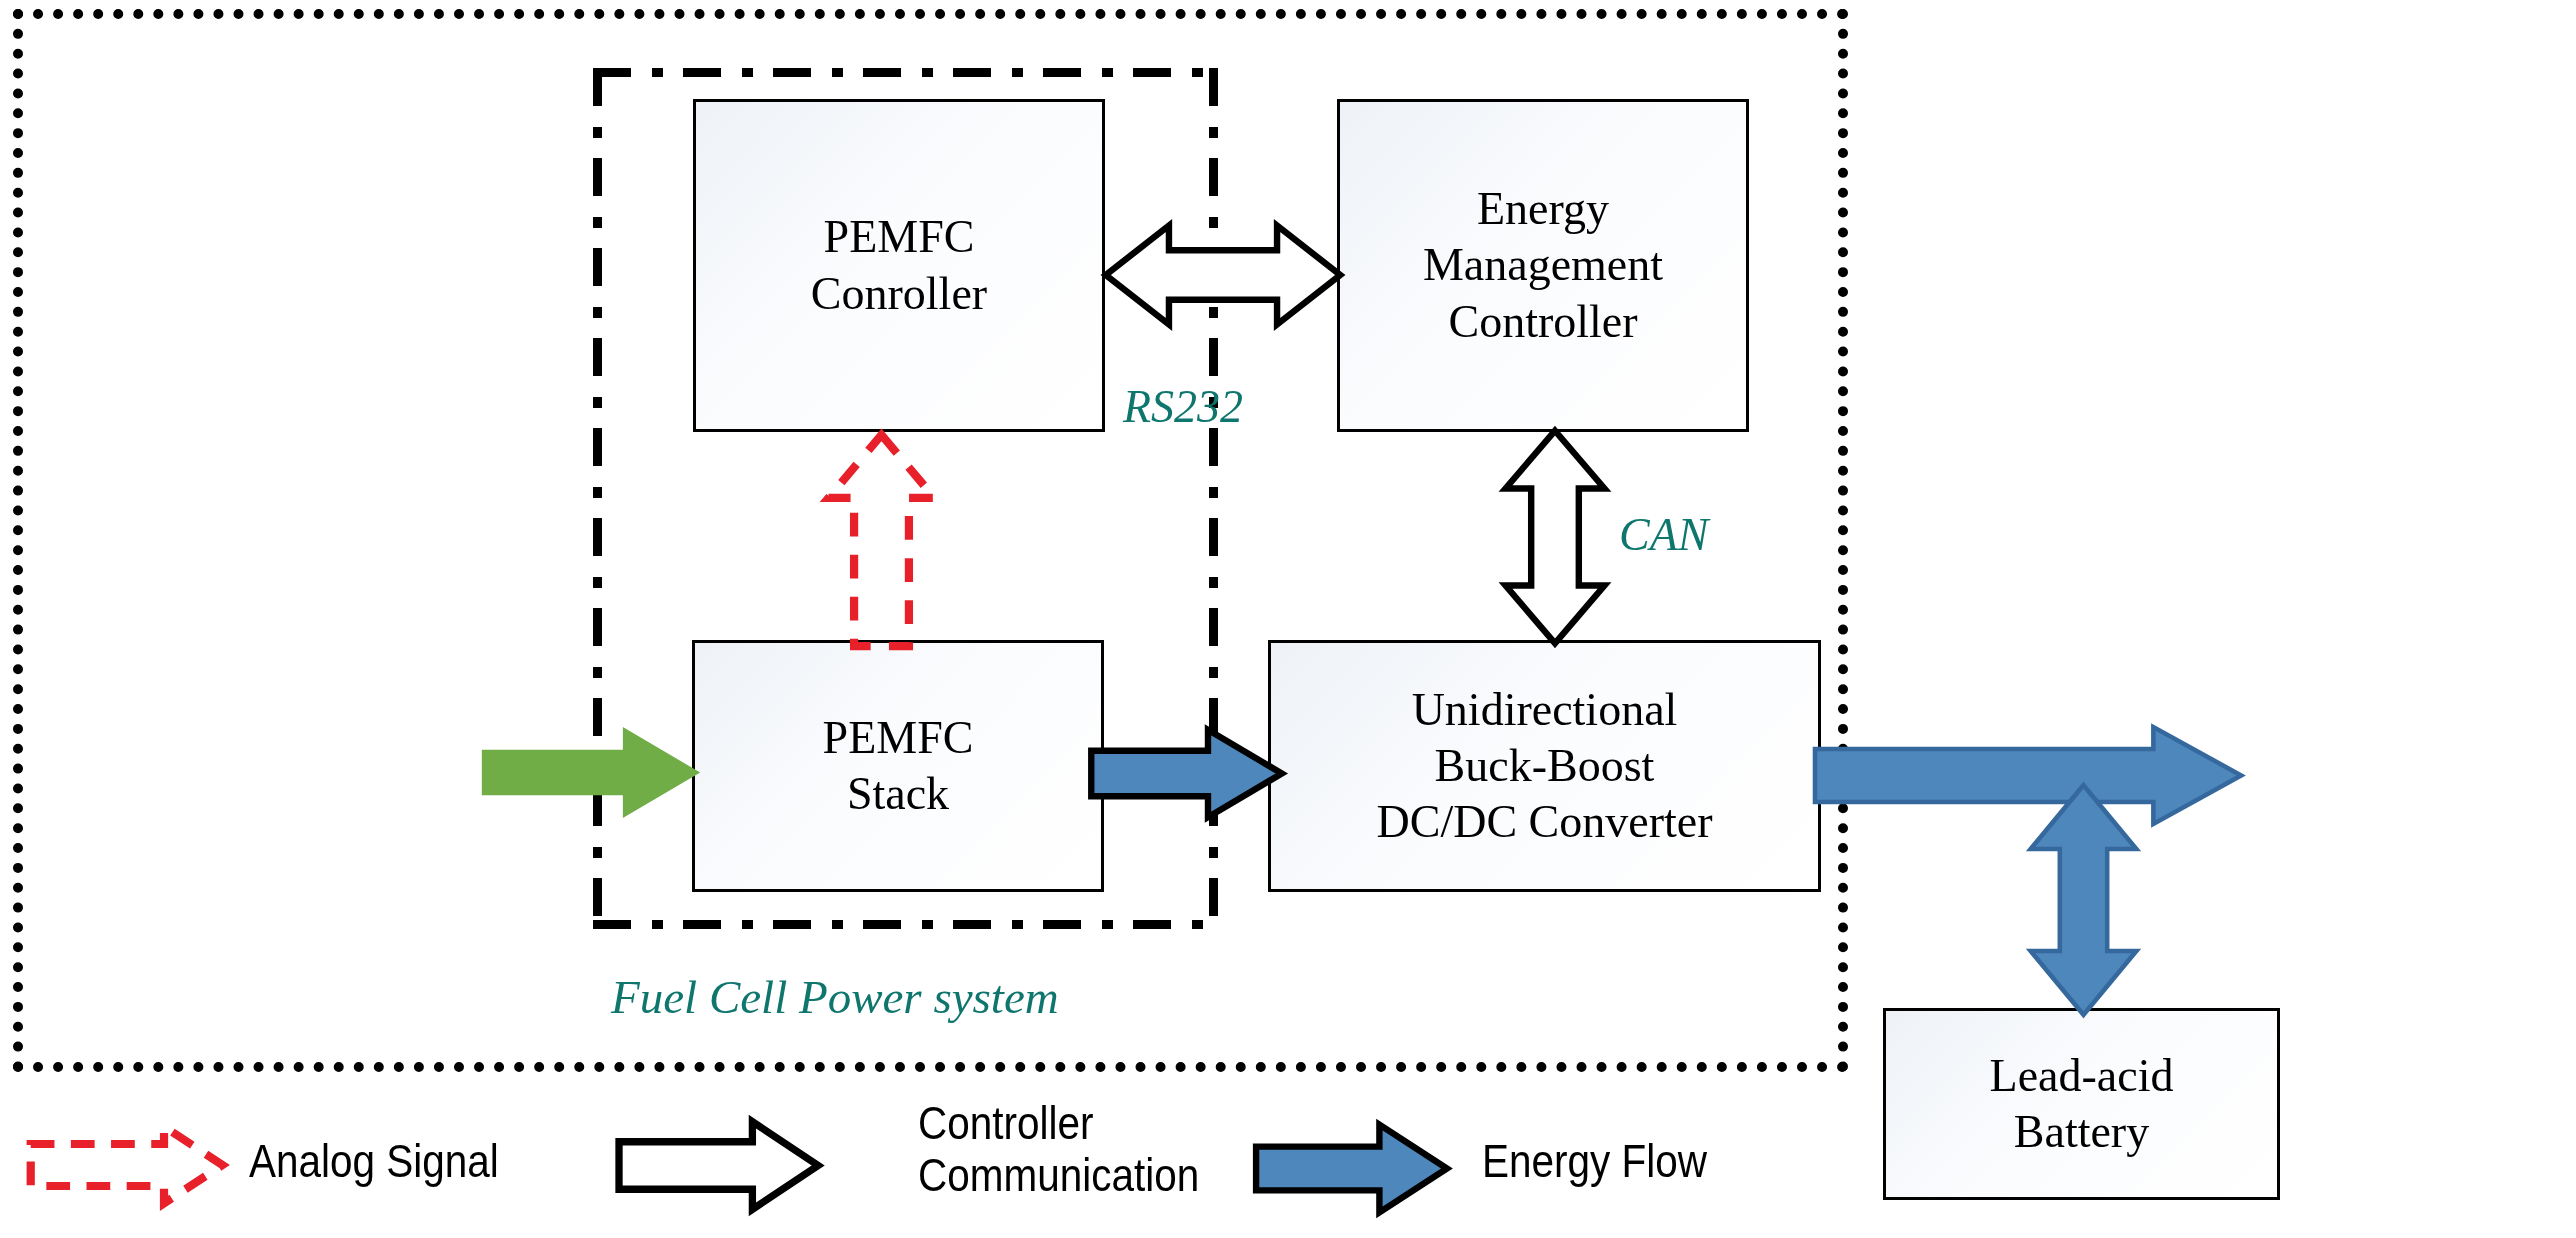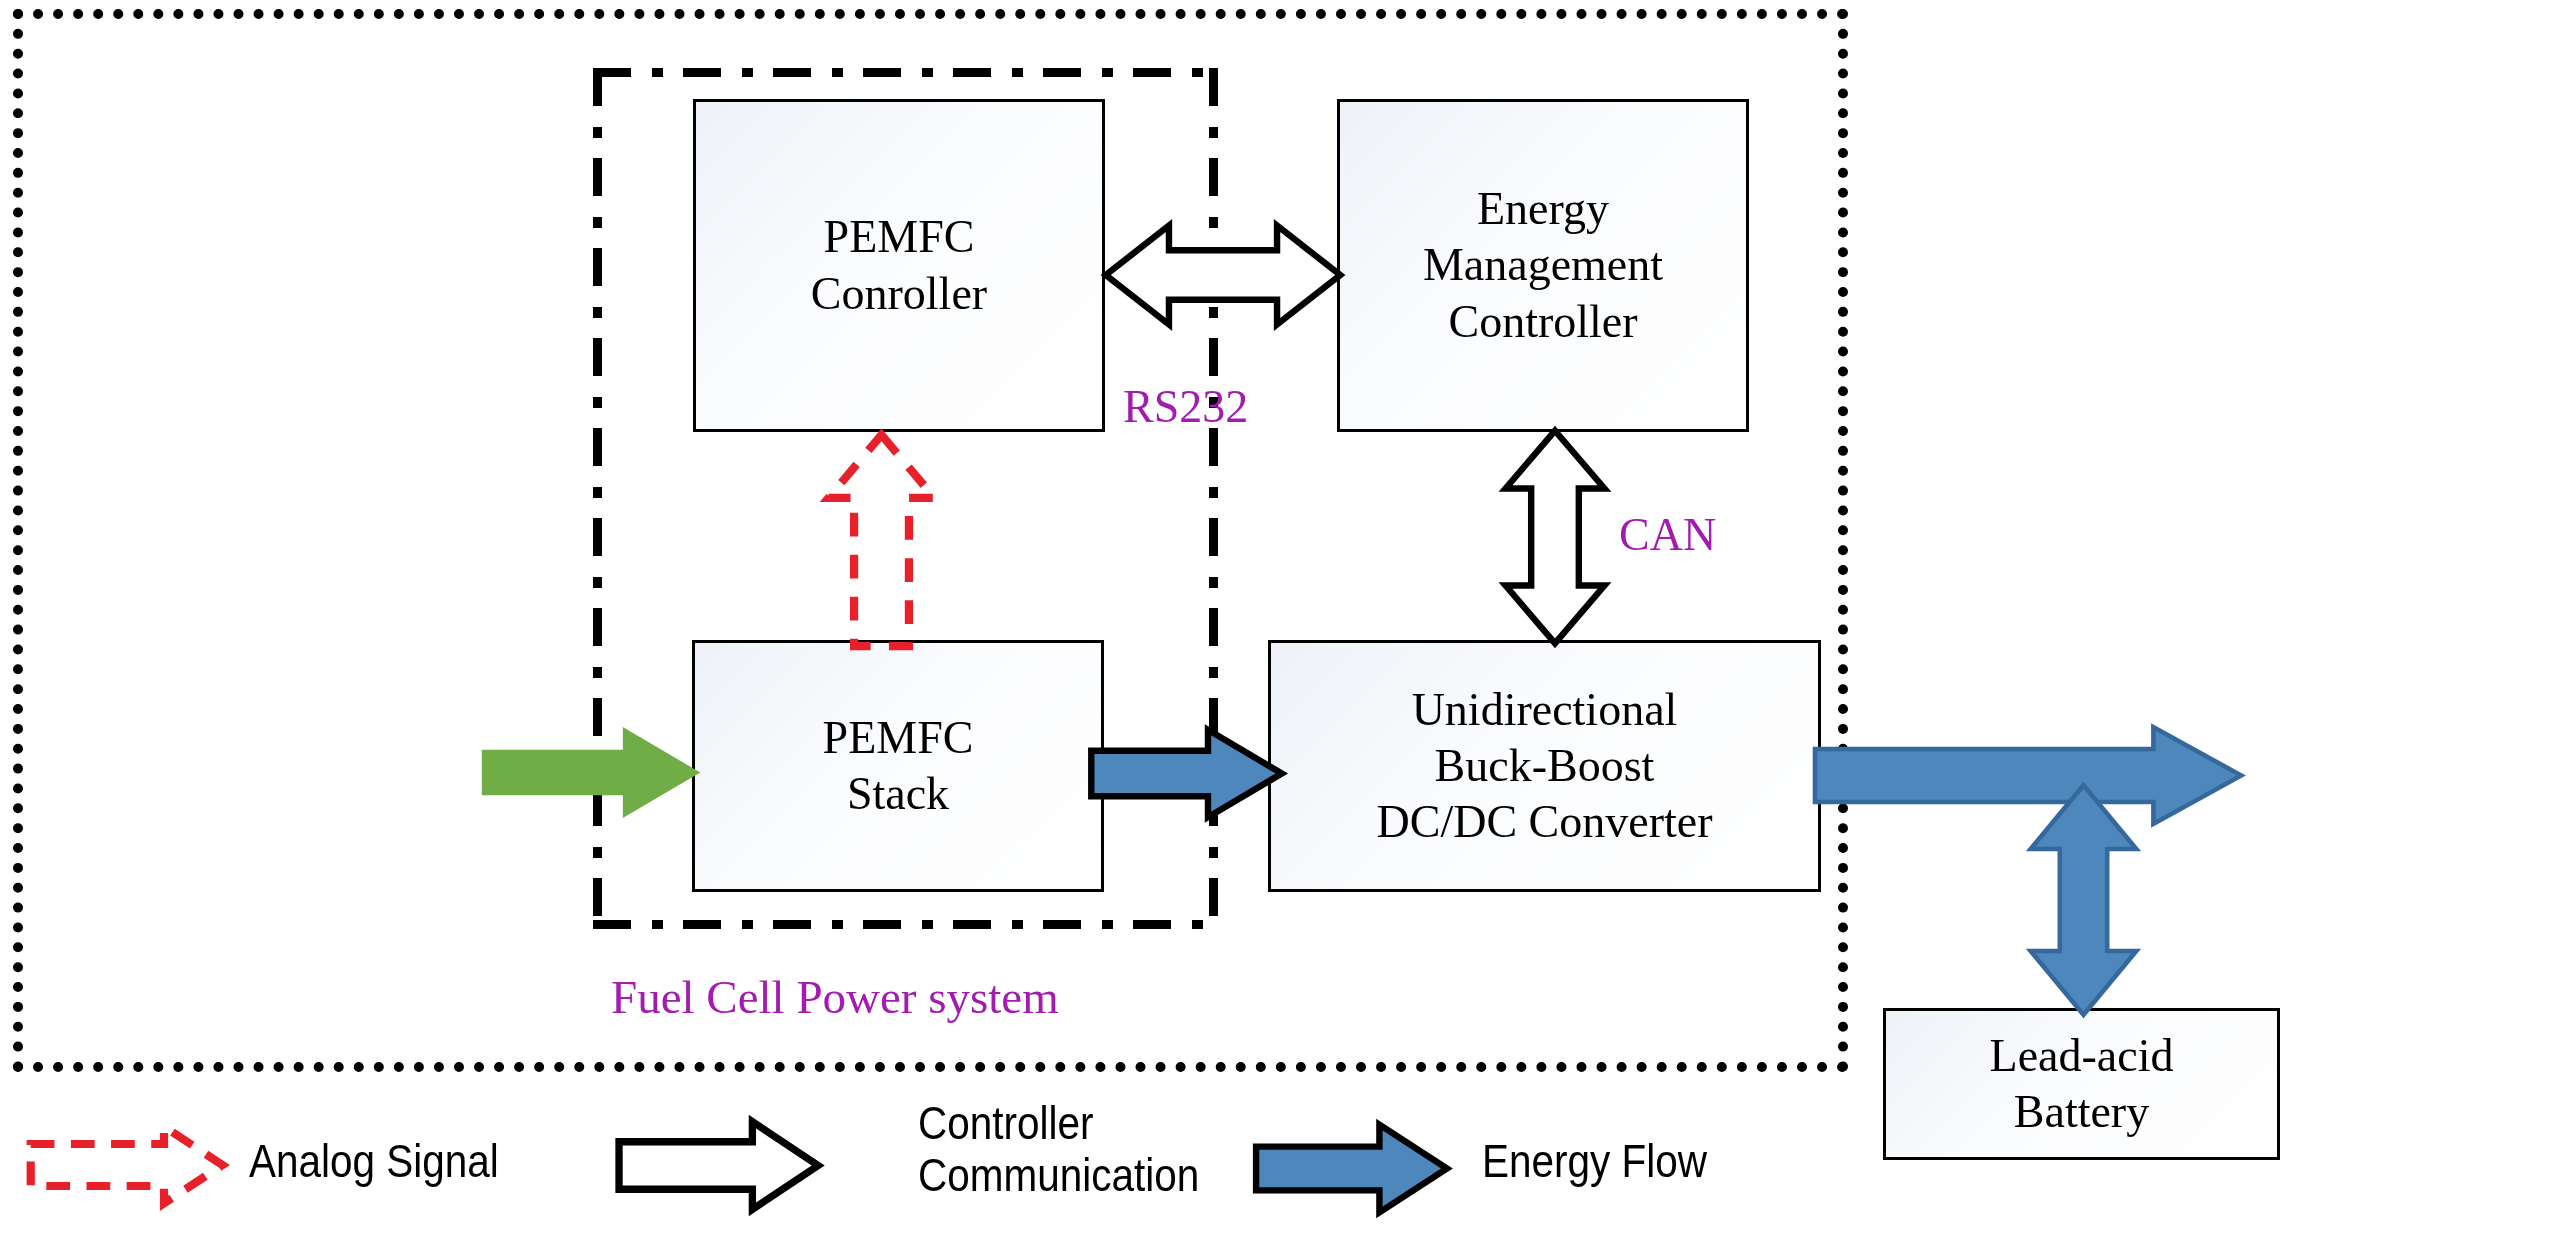--- a/index.html
+++ b/index.html
@@ -60,23 +60,24 @@
     line-height: 1.22;
     font-size: 46px;
     padding: 3.7px 9.1px;
   }
   .block.accent-blue {
     border-color: #4e87bc;
   }
 
   
   .label {
-    color: #a21caf;
+    color: #0f766e;
     font-size: 46px;
     white-space: nowrap;
+    font-style: italic;
   }
   .label.sys-caption { font-size: 47px; }
 
   
   .legend-text {
     font-family: "Liberation Sans Narrow", "Liberation Sans", "DejaVu Sans", sans-serif;
     font-size: 46px;
     color: #000;
     line-height: 1.12;
     text-align: left;
@@ -116,21 +117,21 @@
 Stack</span>
   </div>
 
   <div class="abs block" style="left:1268px; top:640px; width:553px; height:252px;">
     <span style="white-space:pre-line;">Unidirectional
 Buck-Boost
 DC/DC Converter</span>
   </div>
 
 
-  <div class="abs block" style="left:1883px; top:1008px; width:397px; height:152px;">
+  <div class="abs block" style="left:1883px; top:1008px; width:397px; height:192px;">
     <span style="white-space:pre-line;">Lead-acid
 Battery</span>
   </div>
 
   <svg class="abs" style="left:481px; top:727px; width:220px; height:91px;" viewBox="0 0 240 100">
     <polygon points="0,25 155,25 155,0 240,50 155,100 155,75 0,75" fill="#70ad47" stroke="none"></polygon>
   </svg>
 
   <svg class="abs" style="left:1089px; top:727px; width:196px; height:93px;" viewBox="0 0 214 102">
     <polygon points="2,26 130,26 130,3 211,51 130,99 130,76 2,76" fill="#4e87bc" stroke="#000000" stroke-width="7" stroke-linejoin="miter"></polygon>

